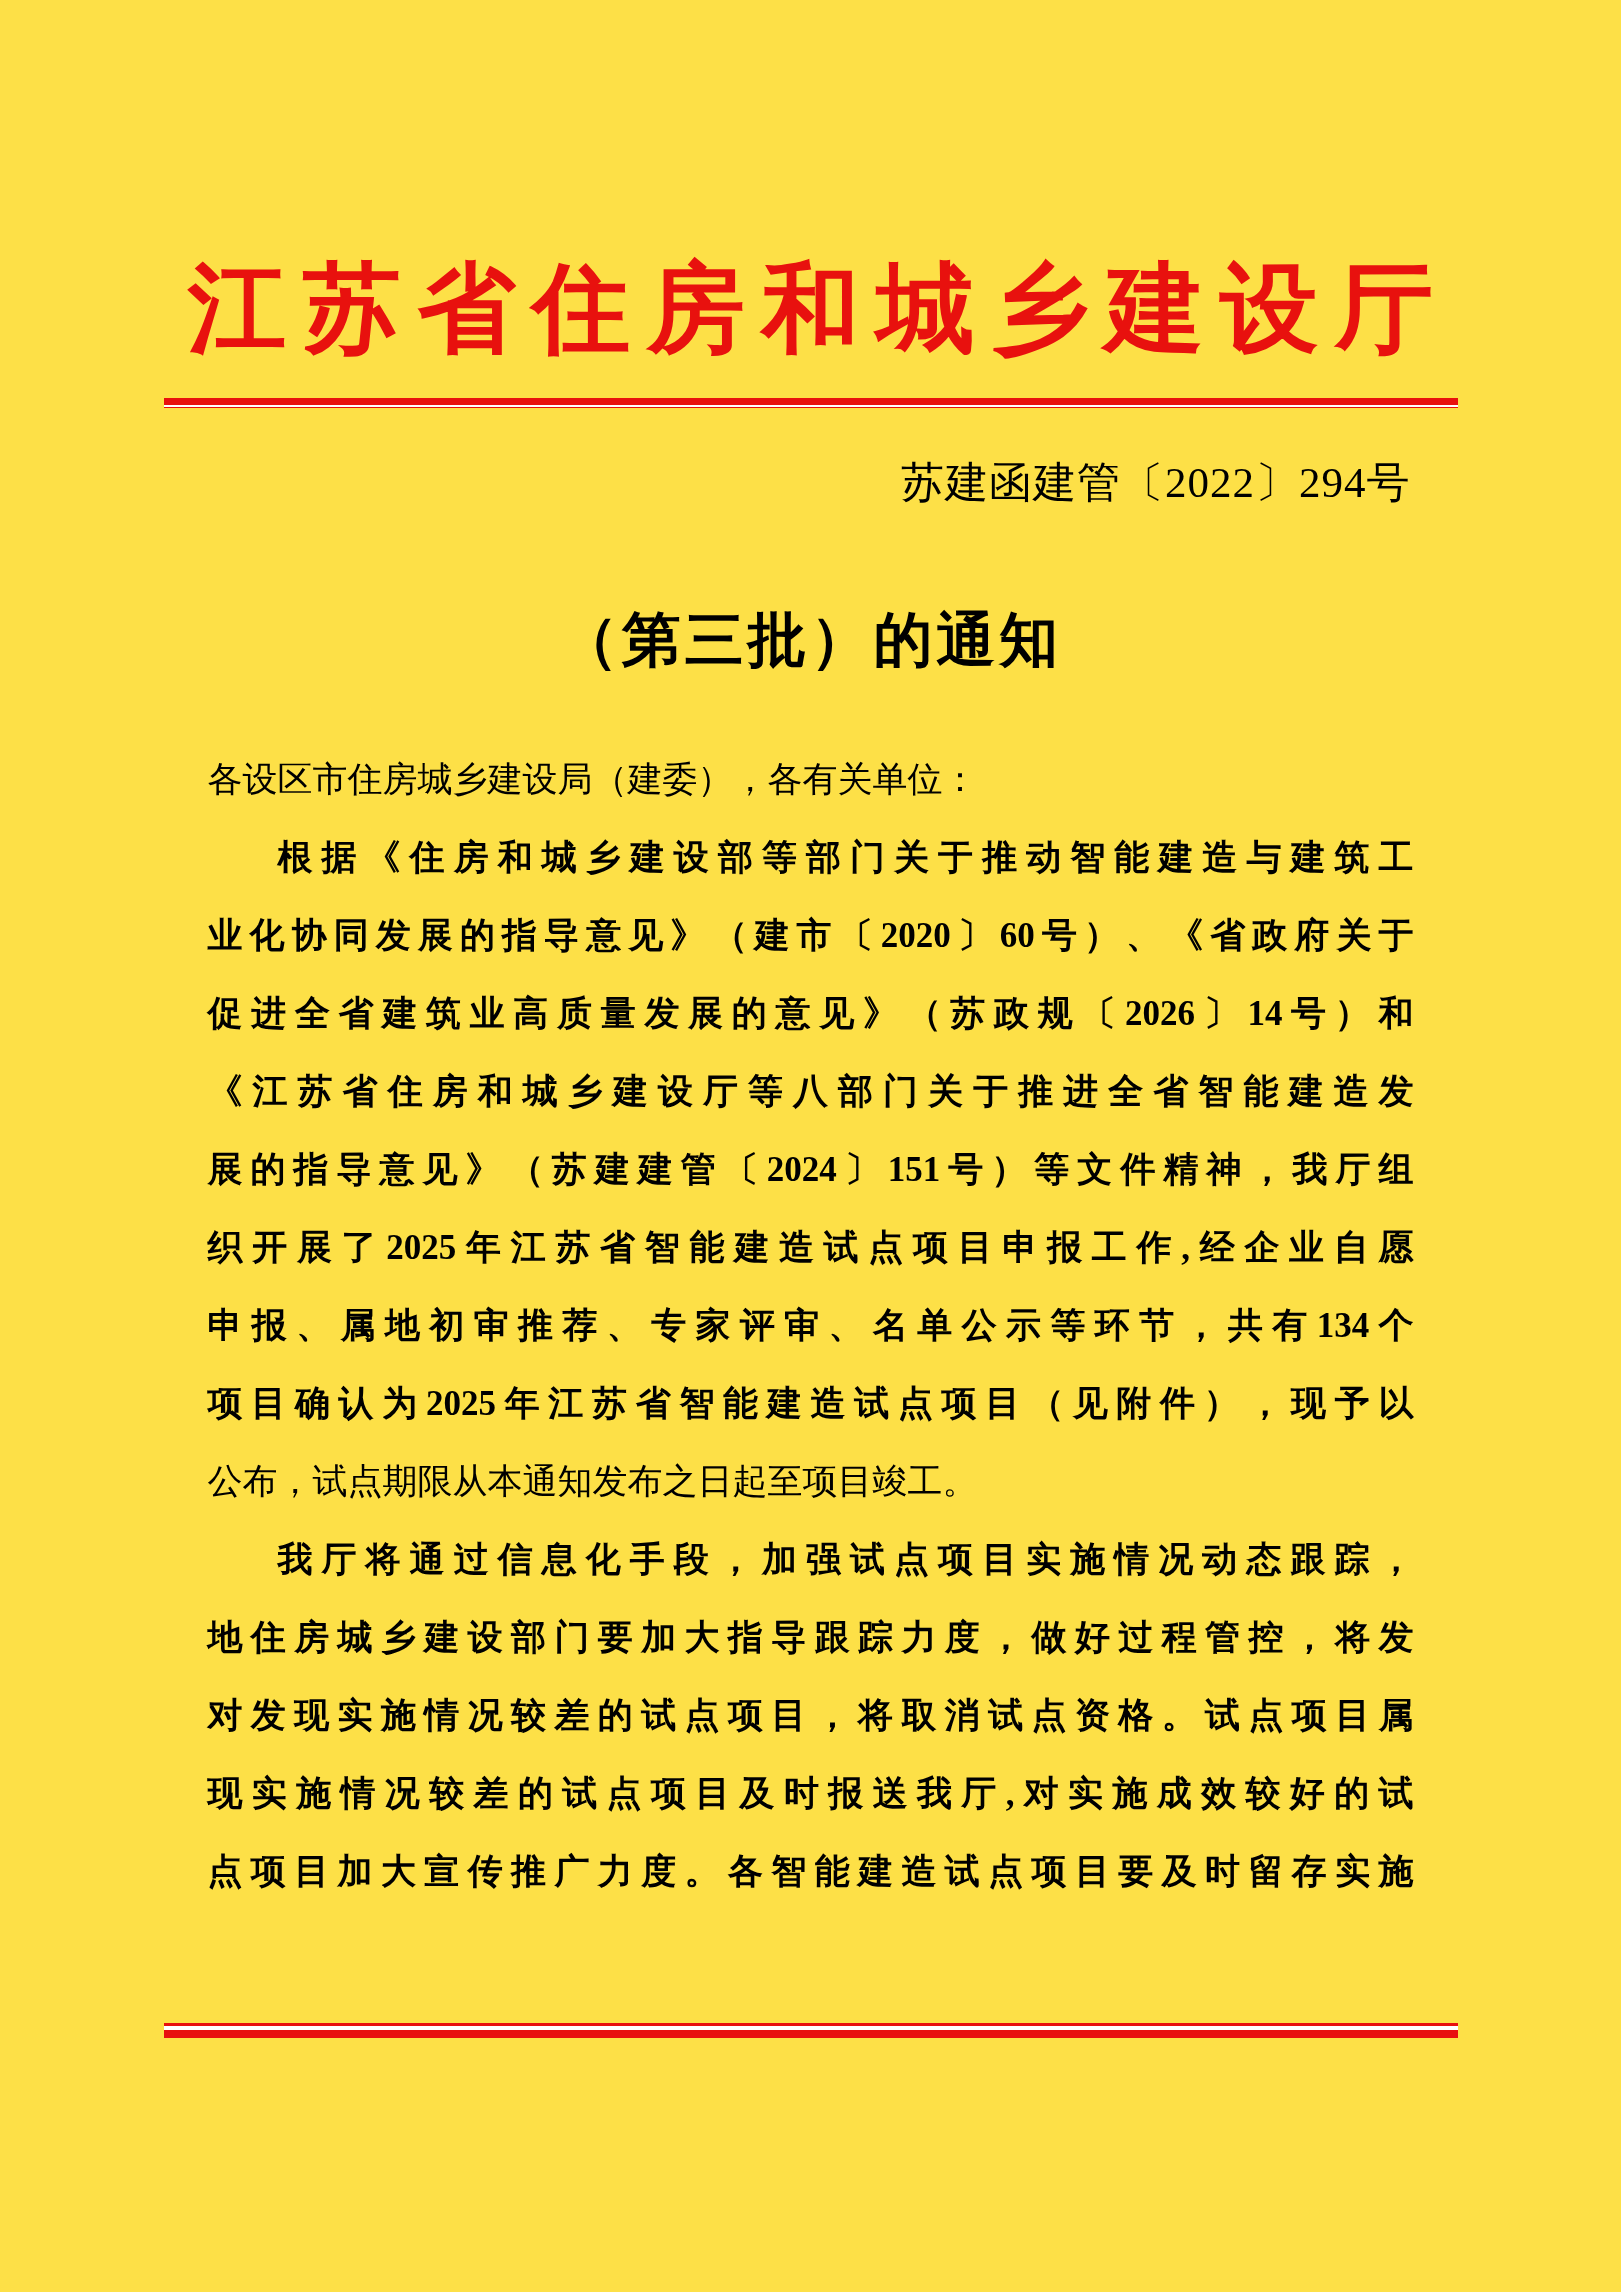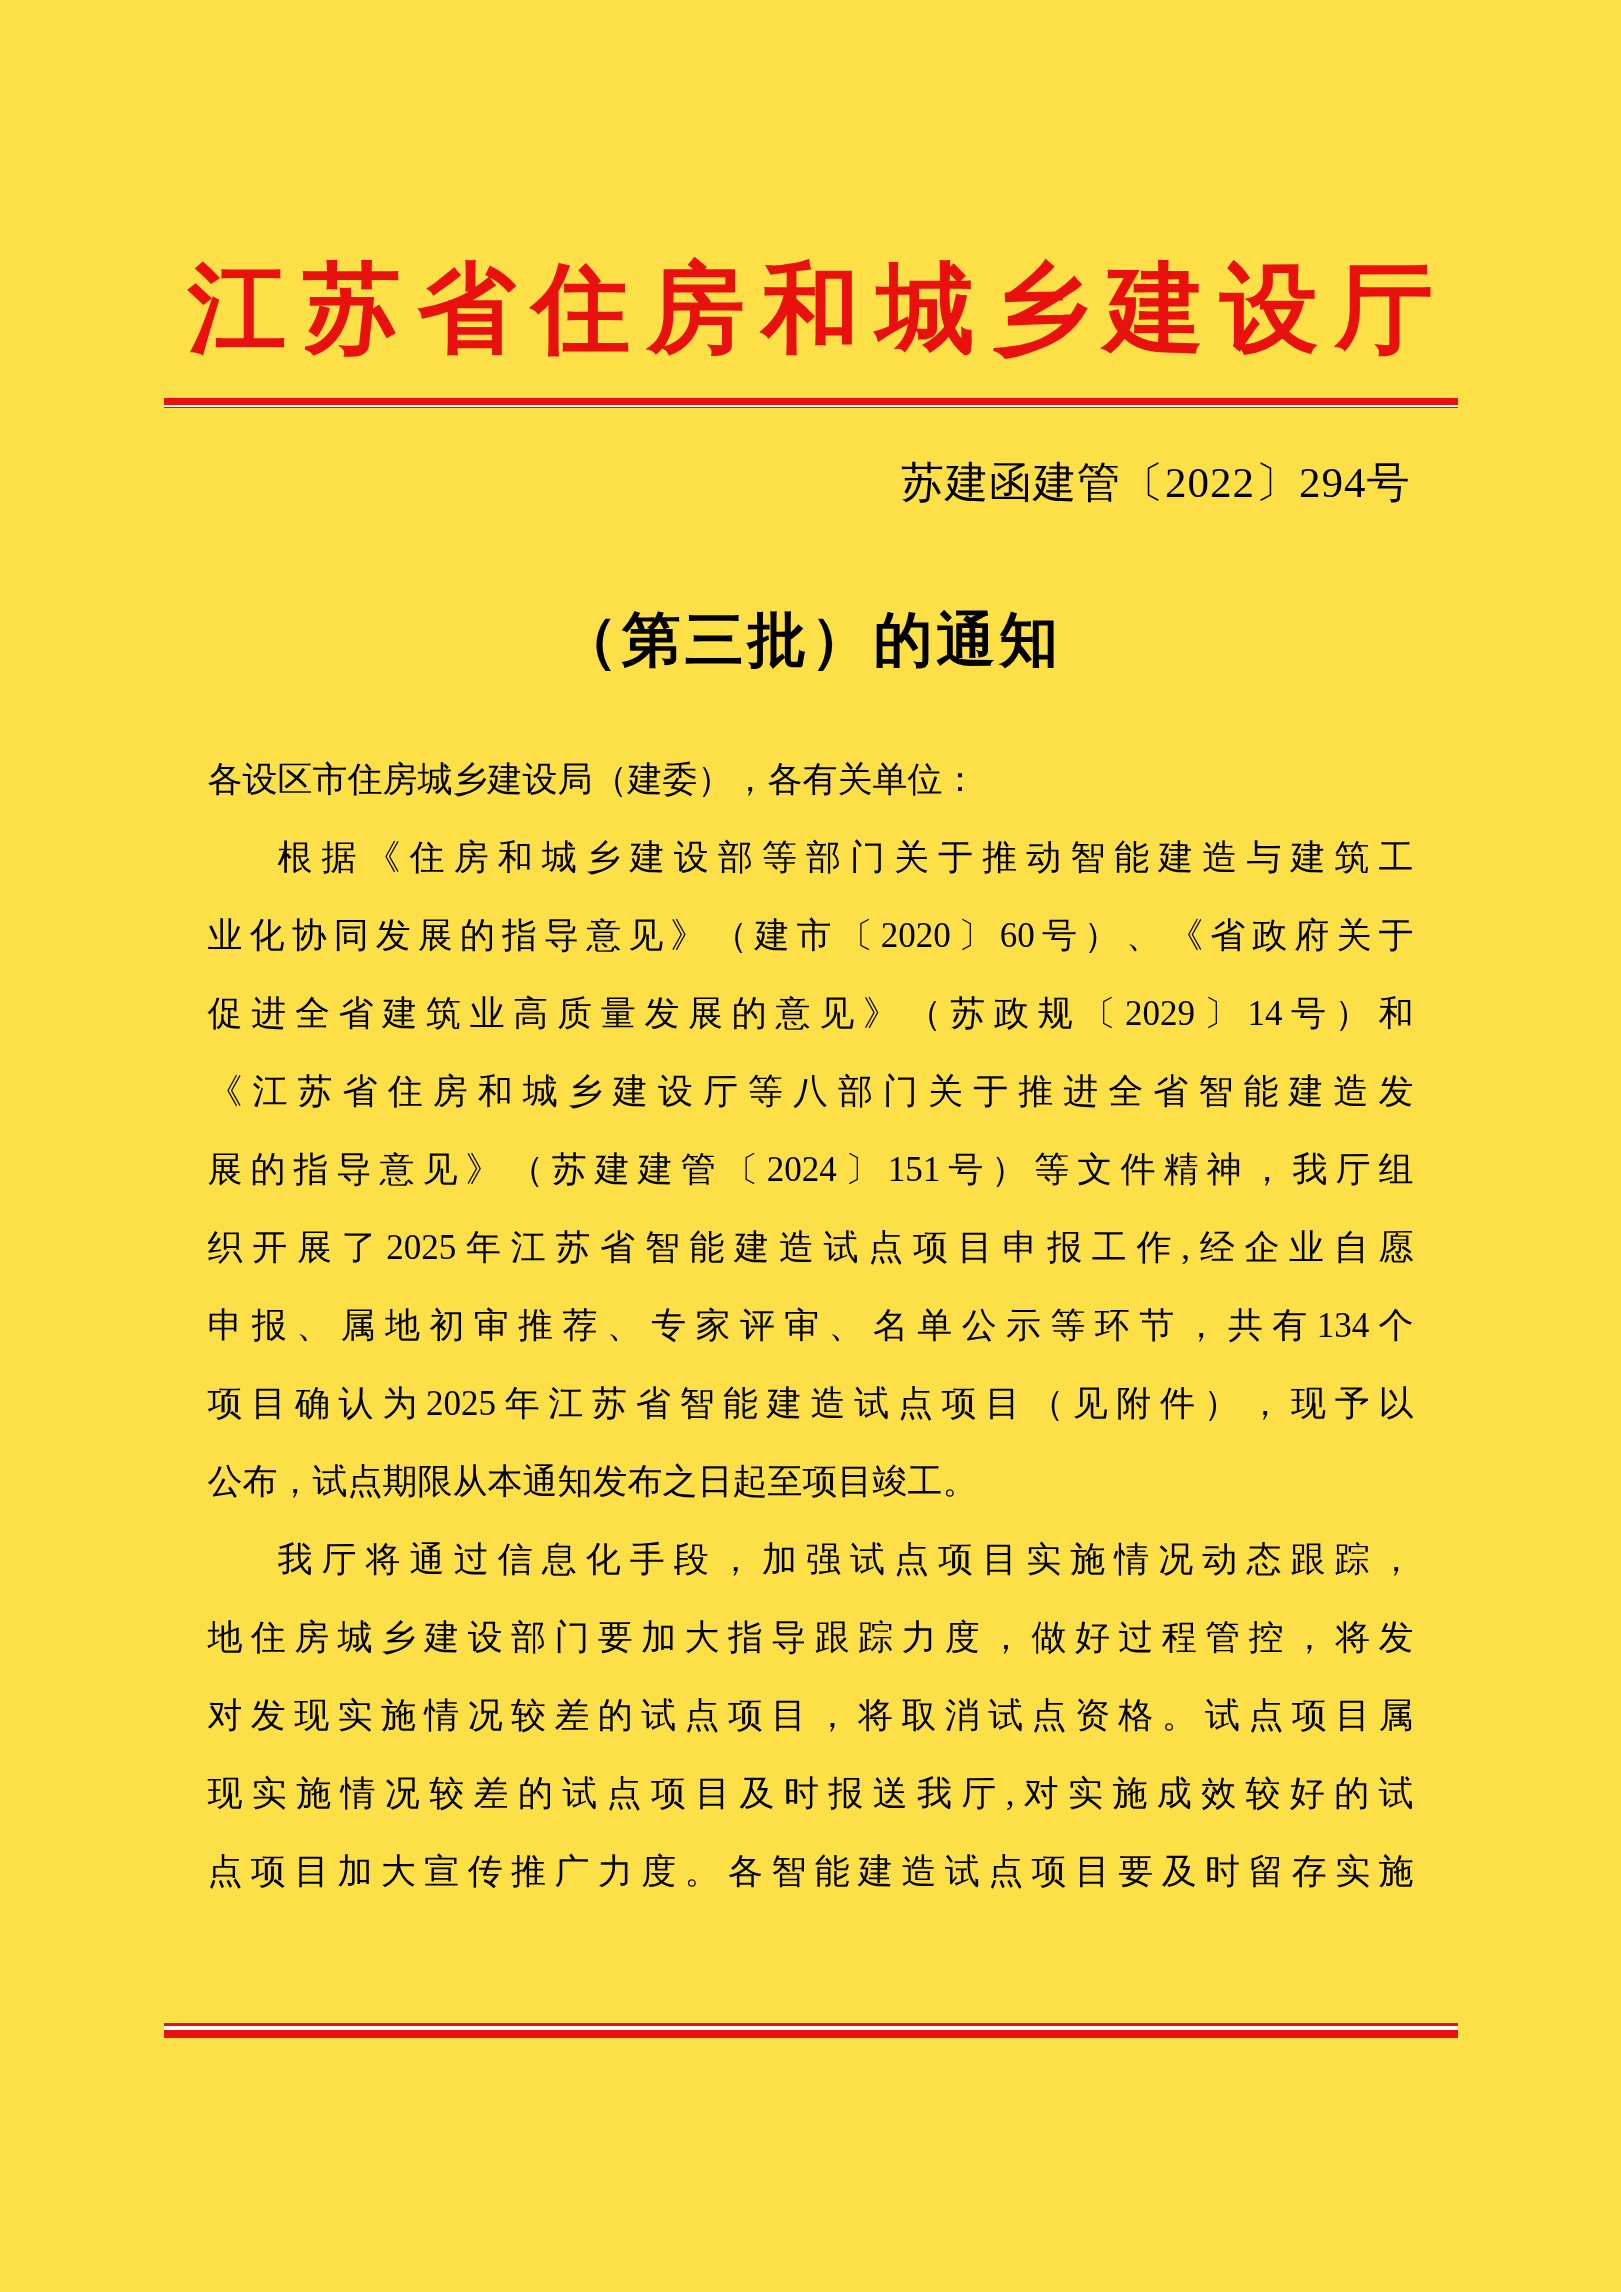--- a/index.html
+++ b/index.html
@@ -60,20 +60,21 @@
     line-height: 78px;
   }
   .line {
     text-align: left;
     white-space: nowrap;
   }
   .line.fill {
     white-space: normal;
     text-align: justify;
     text-align-last: justify;
+    font-weight: bold;
   }
   .line.indent { text-indent: 2em; }
   .rule-bottom {
     margin-top: 112px;
     height: 14.7px;
     background: linear-gradient(to bottom,
       var(--red) 0px, var(--red) 2.9px,
       #ffffff 2.9px, #ffffff 6.9px,
       var(--red) 6.9px, var(--red) 14.7px);
   }
@@ -91,21 +92,21 @@
     <div class="docnum">苏建函建管〔2022〕294号</div>
 
     <div class="title">
       <div>（第三批）的通知</div>
     </div>
 
     <div class="body-text">
         <div class="line">各设区市住房城乡建设局（建委），各有关单位：</div>
         <div class="line indent fill">根据《住房和城乡建设部等部门关于推动智能建造与建筑工</div>
         <div class="line fill">业化协同发展的指导意见》（建市〔2020〕60号）、《省政府关于</div>
-        <div class="line fill">促进全省建筑业高质量发展的意见》（苏政规〔2029〕14号）和</div>
+        <div class="line fill">促进全省建筑业高质量发展的意见》（苏政规〔2026〕14号）和</div>
         <div class="line fill">《江苏省住房和城乡建设厅等八部门关于推进全省智能建造发</div>
         <div class="line fill">展的指导意见》（苏建建管〔2024〕151号）等文件精神，我厅组</div>
         <div class="line fill">织开展了2025年江苏省智能建造试点项目申报工作,经企业自愿</div>
         <div class="line fill">申报、属地初审推荐、专家评审、名单公示等环节，共有134个</div>
         <div class="line fill">项目确认为2025年江苏省智能建造试点项目（见附件），现予以</div>
         <div class="line">公布，试点期限从本通知发布之日起至项目竣工。</div>
         <div class="line indent fill">我厅将通过信息化手段，加强试点项目实施情况动态跟踪，</div>
         <div class="line fill">地住房城乡建设部门要加大指导跟踪力度，做好过程管控，将发</div>
         <div class="line fill">对发现实施情况较差的试点项目，将取消试点资格。试点项目属</div>
         <div class="line fill">现实施情况较差的试点项目及时报送我厅,对实施成效较好的试</div>

